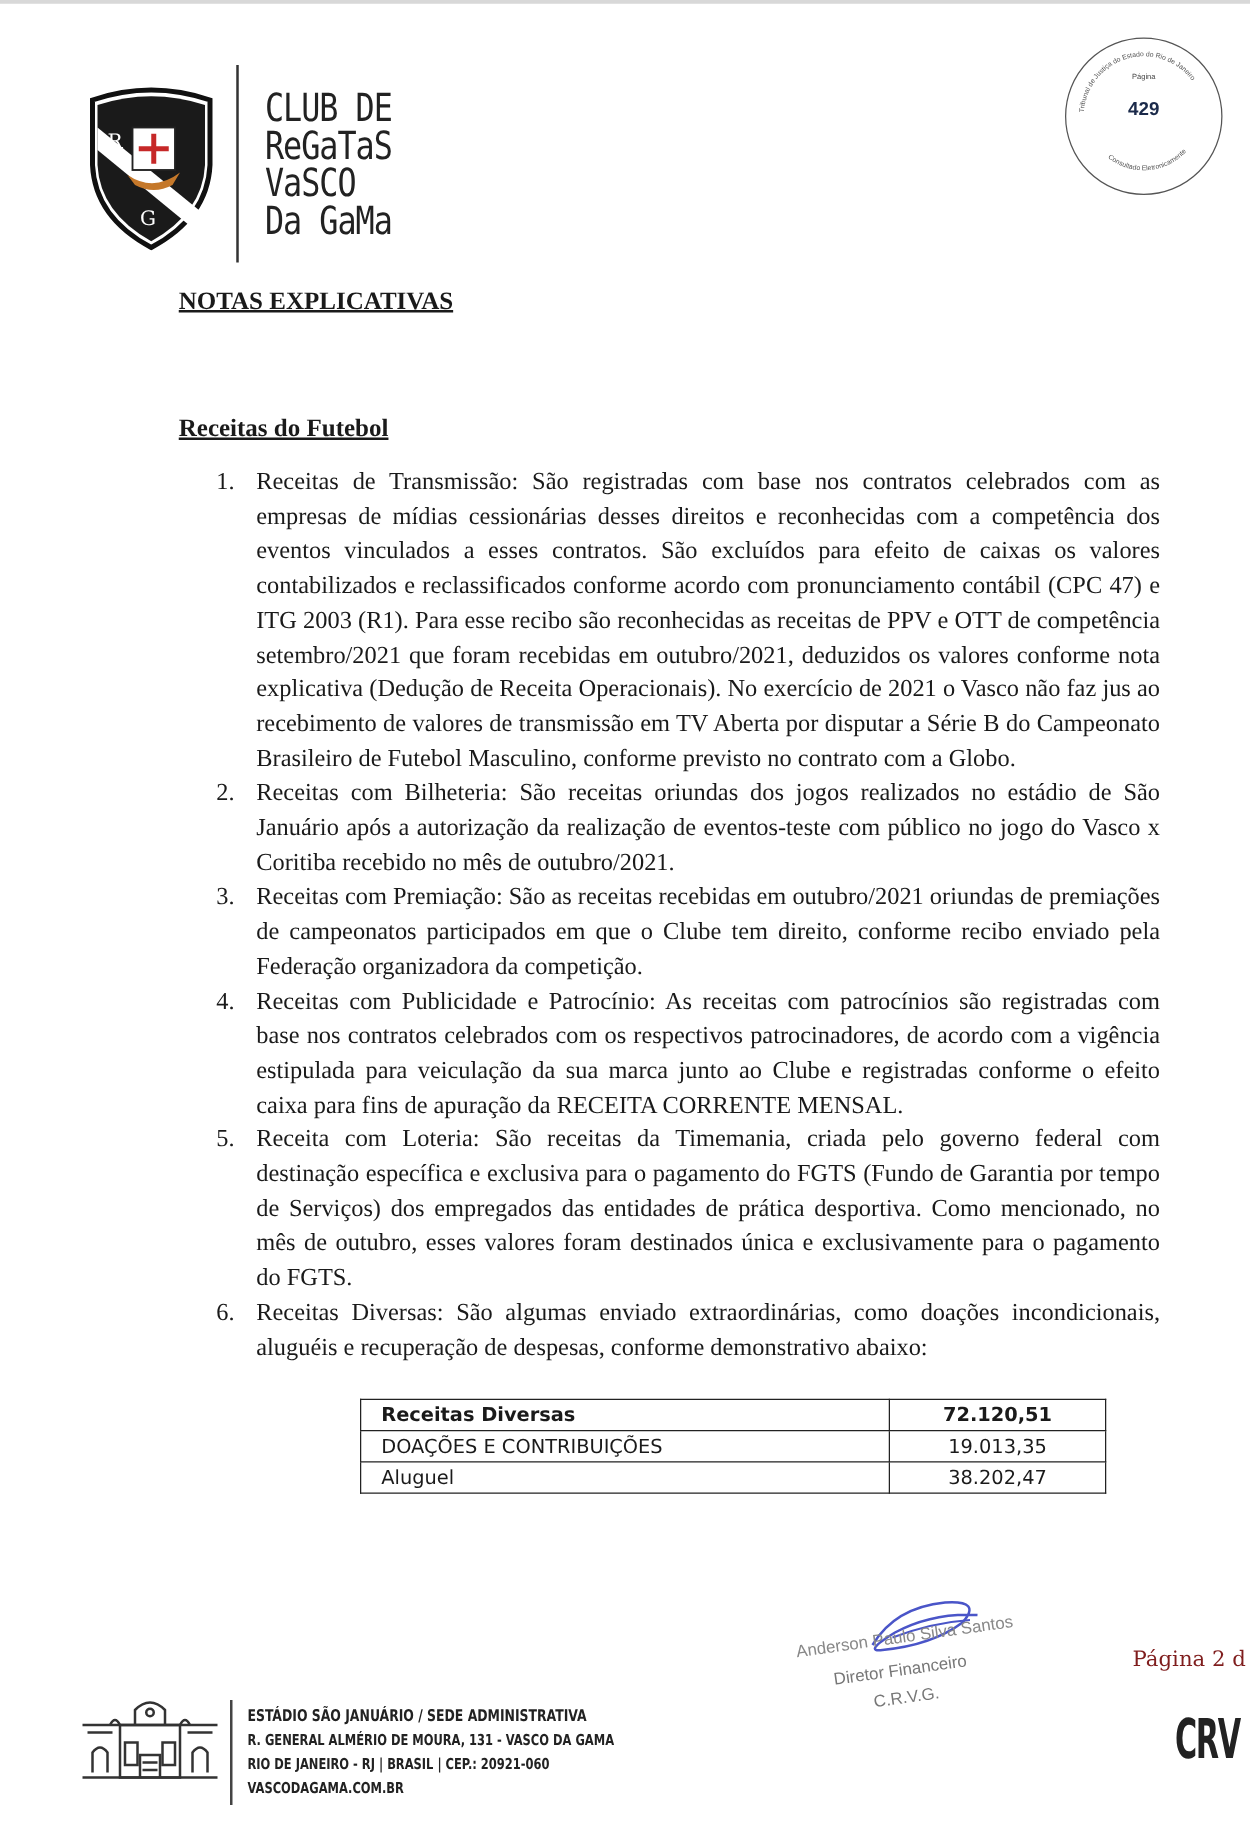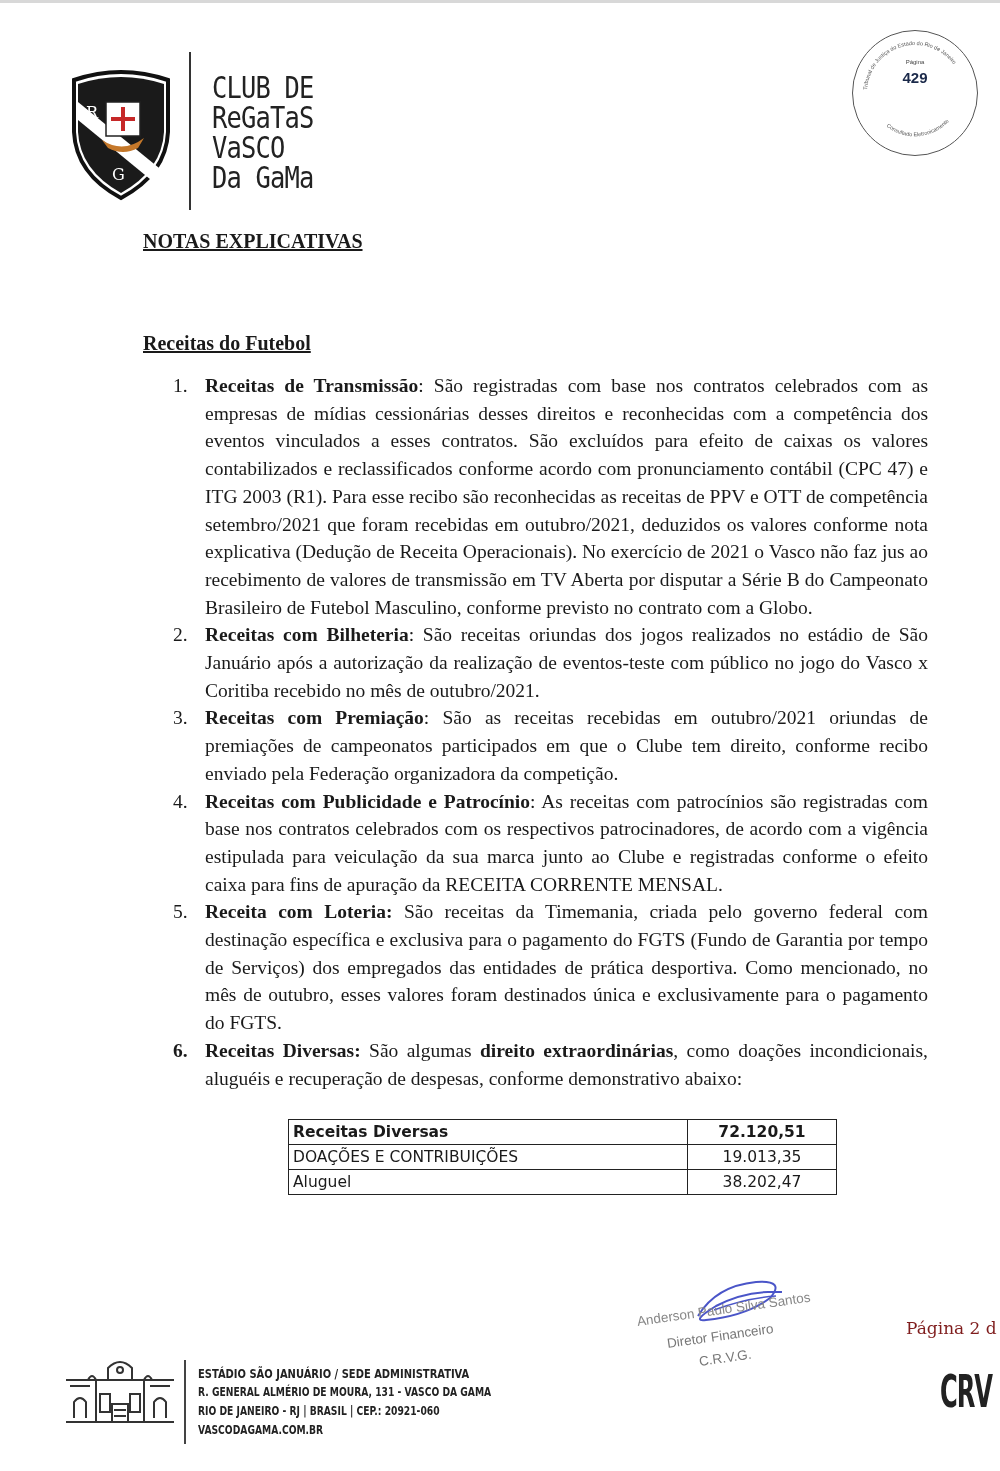--- a/index.html
+++ b/index.html
@@ -16,29 +16,29 @@
     font-size: 31px; line-height: 30px; letter-spacing: -1px; color: #222; font-weight: normal;
     transform: scaleX(0.82); transform-origin: left top;
   }
   .clubname div { white-space: nowrap; }
   .stamp {
     position: absolute; left: 852px; top: 30px; width: 124px; height: 124px; border: 1.5px solid #555;
     border-radius: 50%;
   }
   .stamp svg { position: absolute; left: 0; top: 0; }
   .stamp .plabel { position: absolute; top: 28px; width: 100%; text-align: center; font-family: "Liberation Sans", sans-serif; font-size: 6px; color: #444; }
-  .stamp .pnum { position: absolute; top: 38px; width: 100%; text-align: center; font-family: "Liberation Sans", sans-serif; font-size: 15px; font-weight: bold; color: #1b2a4a; }
+  .stamp .pnum { position: absolute; top: 48px; width: 100%; text-align: center; font-family: "Liberation Sans", sans-serif; font-size: 15px; font-weight: bold; color: #1b2a4a; }
   .h1 { position: absolute; left: 143px; top: 230px; font-size: 20px; font-weight: bold; text-decoration: underline; text-decoration-thickness: 2px; }
   .h2 { position: absolute; left: 143px; top: 332px; font-size: 20px; font-weight: bold; text-decoration: underline; text-decoration-thickness: 2px; }
   .list { position: absolute; left: 168px; top: 372px; width: 760px; font-size: 19.5px; line-height: 27.7px; }
   .item { position: relative; padding-left: 37px; text-align: justify; }
   .item .num { position: absolute; left: 5px; top: 0; }
-  .item b { font-weight: bold; }
+  .item b { font-weight: normal; }
   .tbl { position: absolute; left: 288px; top: 1119px; border-collapse: collapse; font-family: "DejaVu Sans", sans-serif; font-size: 15.5px; }
-  .tbl td { border: 1.5px solid #222; padding: 0 4px; height: 24px; line-height: 24px; }
+  .tbl td { border: 1.5px solid #222; padding: 0 16px; height: 24px; line-height: 24px; }
   .tbl td.lbl { width: 390px; }
   .tbl td.val { width: 140px; text-align: center; }
   .tbl tr.total td { font-weight: bold; }
   .sig { position: absolute; left: 636px; top: 1276px; width: 200px; height: 100px; }
   .sig svg { position: absolute; left: 50px; top: 0; }
   .sig .name { position: absolute; left: 0; top: 38px; font-family: "Liberation Sans", sans-serif; font-size: 13.5px; color: #888; transform: rotate(-8deg); transform-origin: left top; white-space: nowrap; }
   .sig .role { position: absolute; left: 30px; top: 60px; font-family: "Liberation Sans", sans-serif; font-size: 13.5px; color: #777; transform: rotate(-8deg); transform-origin: left top; white-space: nowrap; }
   .sig .org { position: absolute; left: 62px; top: 78px; font-family: "Liberation Sans", sans-serif; font-size: 13.5px; color: #777; transform: rotate(-8deg); transform-origin: left top; white-space: nowrap; }
   .pageno { position: absolute; left: 906px; top: 1318px; font-size: 17px; white-space: nowrap; font-family: "DejaVu Serif", serif; color: #7f1d1d; }
   .footer { position: absolute; left: 64px; top: 1358px; }
@@ -107,21 +107,21 @@
   <div class="item">
     <span class="num">4.</span>
     <b>Receitas com Publicidade e Patrocínio</b><span>: </span><span>As receitas com patrocínios são registradas com base nos contratos celebrados com os respectivos patrocinadores, de acordo com a vigência estipulada para veiculação da sua marca junto ao Clube e registradas conforme o efeito caixa para fins de apuração da RECEITA CORRENTE MENSAL.</span>
   </div>
   <div class="item">
     <span class="num">5.</span>
     <b>Receita com Loteria:</b><span> </span><span>São receitas da Timemania, criada pelo governo federal com destinação específica e exclusiva para o pagamento do FGTS (Fundo de Garantia por tempo de Serviços) dos empregados das entidades de prática desportiva. Como mencionado, no mês de outubro, esses valores foram destinados única e exclusivamente para o pagamento do FGTS.</span>
   </div>
   <div class="item">
     <b class="num">6.</b>
-    <b>Receitas Diversas:</b><span> </span><span>São algumas </span><b>direito extraordinárias</b><span>, como doações incondicionais, aluguéis e recuperação de despesas, conforme demonstrativo abaixo:</span>
+    <b>Receitas Diversas:</b><span> </span><span>São algumas </span><b>enviado extraordinárias</b><span>, como doações incondicionais, aluguéis e recuperação de despesas, conforme demonstrativo abaixo:</span>
   </div>
 </div>
 
 <table class="tbl">
   <tbody>
       <tr class="total">
     <td class="lbl">Receitas Diversas</td>
     <td class="val">72.120,51</td>
   </tr>
   <tr>

